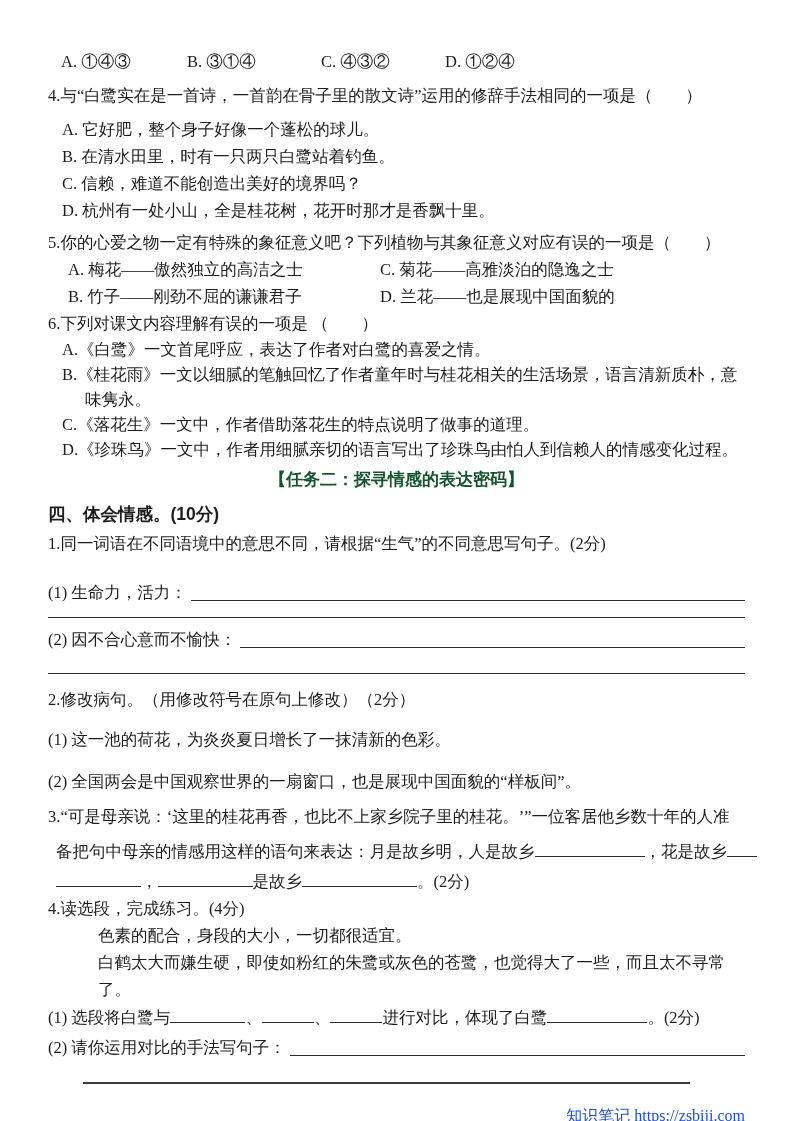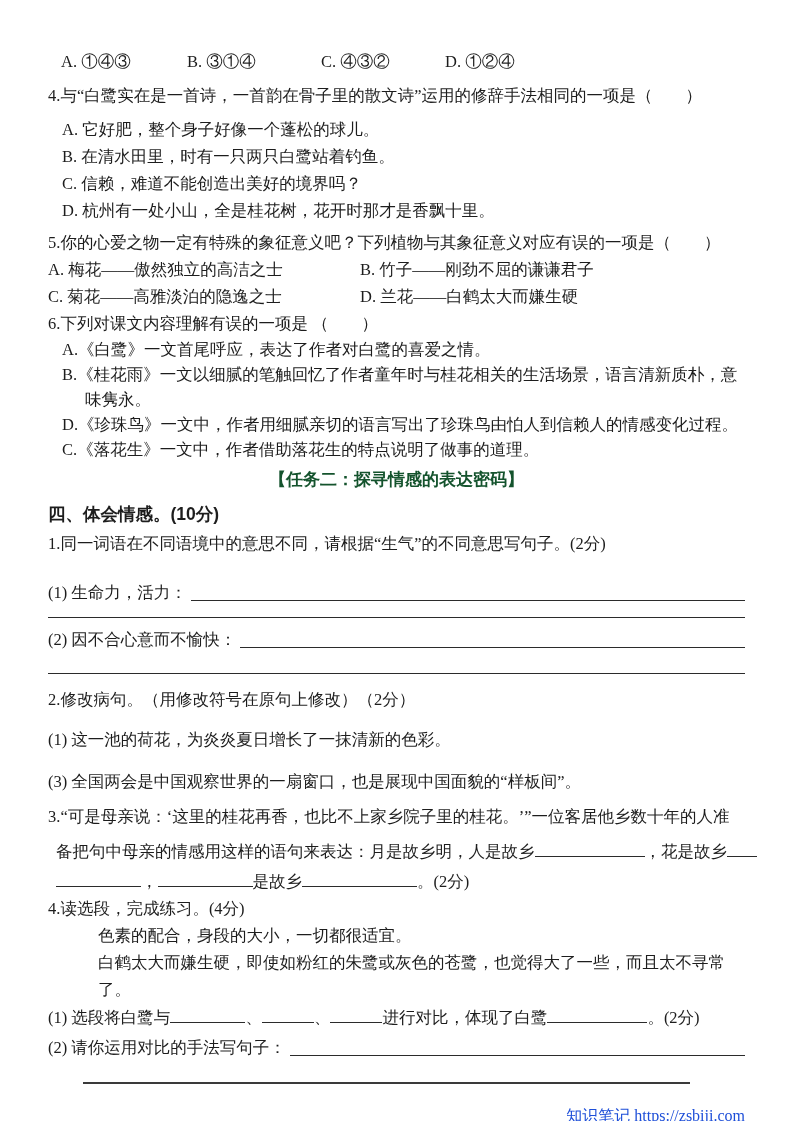--- a/index.html
+++ b/index.html
@@ -16,21 +16,21 @@
   .choice-row{display:flex;padding-left:13px;}
   .choice-row span{display:inline-block;}
   .choice-row span:nth-child(1){width:126px;}
   .choice-row span:nth-child(2){width:134px;}
   .choice-row span:nth-child(3){width:124px;}
 
   .stem{margin-top:7px;}
   .options{margin-top:7px;}
   .options .opt{line-height:27px;margin-left:14px;}
 
-  .q5-grid{display:grid;grid-template-columns:312px auto;margin-left:0;}
+  .q5-grid{display:grid;grid-template-columns:312px auto;margin-left:20px;}
   .q5-grid div{line-height:27px;}
 
   .q6-options .opt{line-height:25px;margin-left:14px;padding-left:23px;text-indent:-23px;}
 
   .task-banner{
     margin-top:5px;text-align:center;font-weight:bold;color:#14532d;
     font-size:17px;line-height:26px;
     font-family:"Liberation Sans","DejaVu Sans",sans-serif;
   }
   .section-title{
@@ -87,52 +87,52 @@
   <div class="options">
     <div class="opt">A. 它好肥，整个身子好像一个蓬松的球儿。</div>
     <div class="opt">B. 在清水田里，时有一只两只白鹭站着钓鱼。</div>
     <div class="opt">C. 信赖，难道不能创造出美好的境界吗？</div>
     <div class="opt">D. 杭州有一处小山，全是桂花树，花开时那才是香飘十里。</div>
   </div>
 
   <div class="line" style="margin-top:5px;">5.你的心爱之物一定有特殊的象征意义吧？下列植物与其象征意义对应有误的一项是（　　）</div>
   <div class="q5-grid">
     <div>A. 梅花——傲然独立的高洁之士</div>
+    <div>C. 菊花——高雅淡泊的隐逸之士</div>
     <div>B. 竹子——刚劲不屈的谦谦君子</div>
-    <div>C. 菊花——高雅淡泊的隐逸之士</div>
-    <div>D. 兰花——白鹤太大而嫌生硬</div>
+    <div>D. 兰花——也是展现中国面貌的</div>
   </div>
 
   <div class="line">6.下列对课文内容理解有误的一项是 （　　）</div>
   <div class="q6-options">
     <div class="opt">A.《白鹭》一文首尾呼应，表达了作者对白鹭的喜爱之情。</div>
     <div class="opt">B.《桂花雨》一文以细腻的笔触回忆了作者童年时与桂花相关的生活场景，语言清新质朴，意味隽永。</div>
+    <div class="opt">C.《落花生》一文中，作者借助落花生的特点说明了做事的道理。</div>
     <div class="opt">D.《珍珠鸟》一文中，作者用细腻亲切的语言写出了珍珠鸟由怕人到信赖人的情感变化过程。</div>
-    <div class="opt">C.《落花生》一文中，作者借助落花生的特点说明了做事的道理。</div>
   </div>
 
   <div class="task-banner">【任务二：探寻情感的表达密码】</div>
 
   <div class="section-title">四、体会情感。(10分)</div>
 
   <div class="s-stem">1.同一词语在不同语境中的意思不同，请根据“生气”的不同意思写句子。(2分)</div>
   <div class="fill-row">
     <span class="lbl">(1) 生命力，活力：</span>
     <span class="fill"></span>
   </div>
   <div class="cont-line cl-1"></div>
   <div class="fill-row fill-row-2">
     <span class="lbl">(2) 因不合心意而不愉快：</span>
     <span class="fill"></span>
   </div>
   <div class="cont-line cl-2"></div>
 
   <div class="q2-stem">2.修改病句。（用修改符号在原句上修改）（2分）</div>
   <div class="q2-item1">(1) 这一池的荷花，为炎炎夏日增长了一抹清新的色彩。</div>
-  <div class="q2-item2">(3) 全国两会是中国观察世界的一扇窗口，也是展现中国面貌的“样板间”。</div>
+  <div class="q2-item2">(2) 全国两会是中国观察世界的一扇窗口，也是展现中国面貌的“样板间”。</div>
 
   <div class="q3-l1">3.“可是母亲说：‘这里的桂花再香，也比不上家乡院子里的桂花。’”一位客居他乡数十年的人准</div>
   <div class="q3-l2 nowrap">
     <span>备把句中母亲的情感用这样的语句来表达：月是故乡明，人是故乡</span><span class="blank w110"></span><span>，花是故乡</span><span class="blank w30"></span>
   </div>
   <div class="q3-l3 nowrap">
     <span class="blank w85"></span><span>，</span><span class="blank w95"></span><span>是故乡</span><span class="blank w115"></span><span>。(2分)</span>
   </div>
 
   <div class="q4b-stem">4.读选段，完成练习。(4分)</div>

